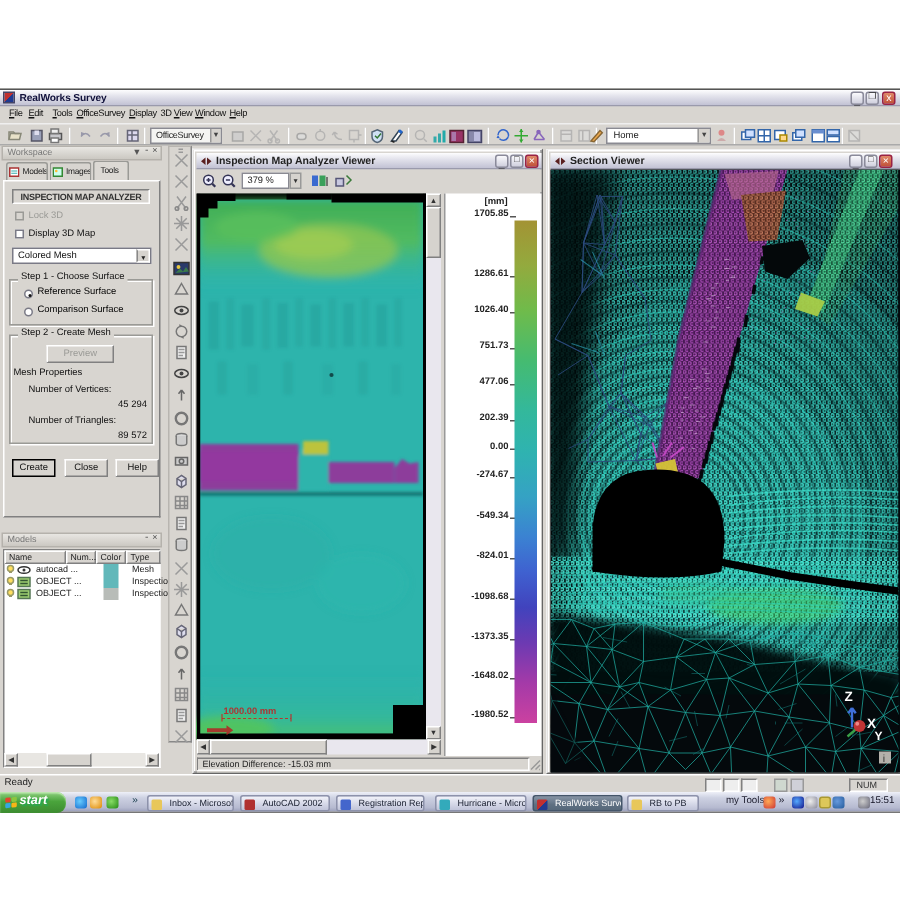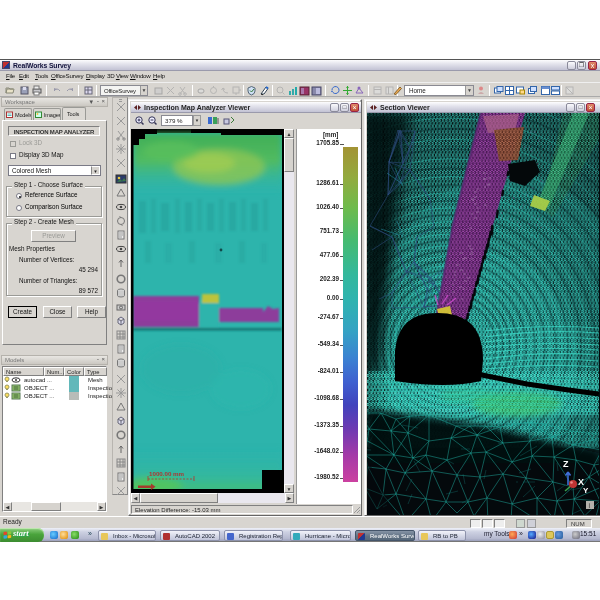--- a/index.html
+++ b/index.html
@@ -749,21 +749,21 @@
   <div class="sunken" style="position:absolute;left:482px;top:2px;width:11px;height:9px;background:#eee;"></div>
   <div class="sunken" style="position:absolute;left:494px;top:2px;width:11px;height:9px;background:#eee;"></div>
   <div style="position:absolute;left:516px;top:2px;width:9px;height:9px;background:#cfd8cf;border:1px solid #999;"></div>
   <div style="position:absolute;left:527px;top:2px;width:9px;height:9px;background:#cfd0d8;border:1px solid #999;"></div>
   <div class="sunken" style="position:absolute;left:566px;top:2px;width:26px;height:9px;">
       <span style="position:absolute;left:4px;top:1px;font-size:6px;color:#333;">NUM</span>
     </div>
 </div>
 
 <div id="taskbar" style="position:absolute;left:0;top:528px;width:600px;height:14px;background:linear-gradient(180deg,#eef0f8 0%,#cdd1e2 30%,#b6bad0 80%,#9ba0bb 100%);border-bottom:1px solid #777;">
-  <div style="position:absolute;left:0;top:0;width:44px;height:14px;border-radius:0 6px 6px 0;background:linear-gradient(180deg,#8ed080 0%,#4aa43c 45%,#3c8c30 100%);box-shadow:inset 0 1px 1px #c2eab4;font-family:Liberation Serif, serif;">
+  <div style="position:absolute;left:0;top:0;width:44px;height:14px;border-radius:0 6px 6px 0;background:linear-gradient(180deg,#8ed080 0%,#4aa43c 45%,#3c8c30 100%);box-shadow:inset 0 1px 1px #c2eab4;">
     <span style="position:absolute;left:13px;top:1px;color:#fff;font-weight:bold;font-style:italic;font-size:8.5px;text-shadow:1px 1px 1px #2a5;">start</span>
     <svg width="9" height="9" style="position:absolute;left:3px;top:2.5px;">
         <g transform="skewY(-6)">
           <rect x="0.5" y="1" width="3.6" height="3.2" rx="0.8" fill="#e4452c"></rect>
           <rect x="4.6" y="1" width="3.6" height="3.2" rx="0.8" fill="#8cc63f"></rect>
           <rect x="0.5" y="4.7" width="3.6" height="3.2" rx="0.8" fill="#35a8e0"></rect>
           <rect x="4.6" y="4.7" width="3.6" height="3.2" rx="0.8" fill="#f8b517"></rect>
         </g>
       </svg>
   </div>

